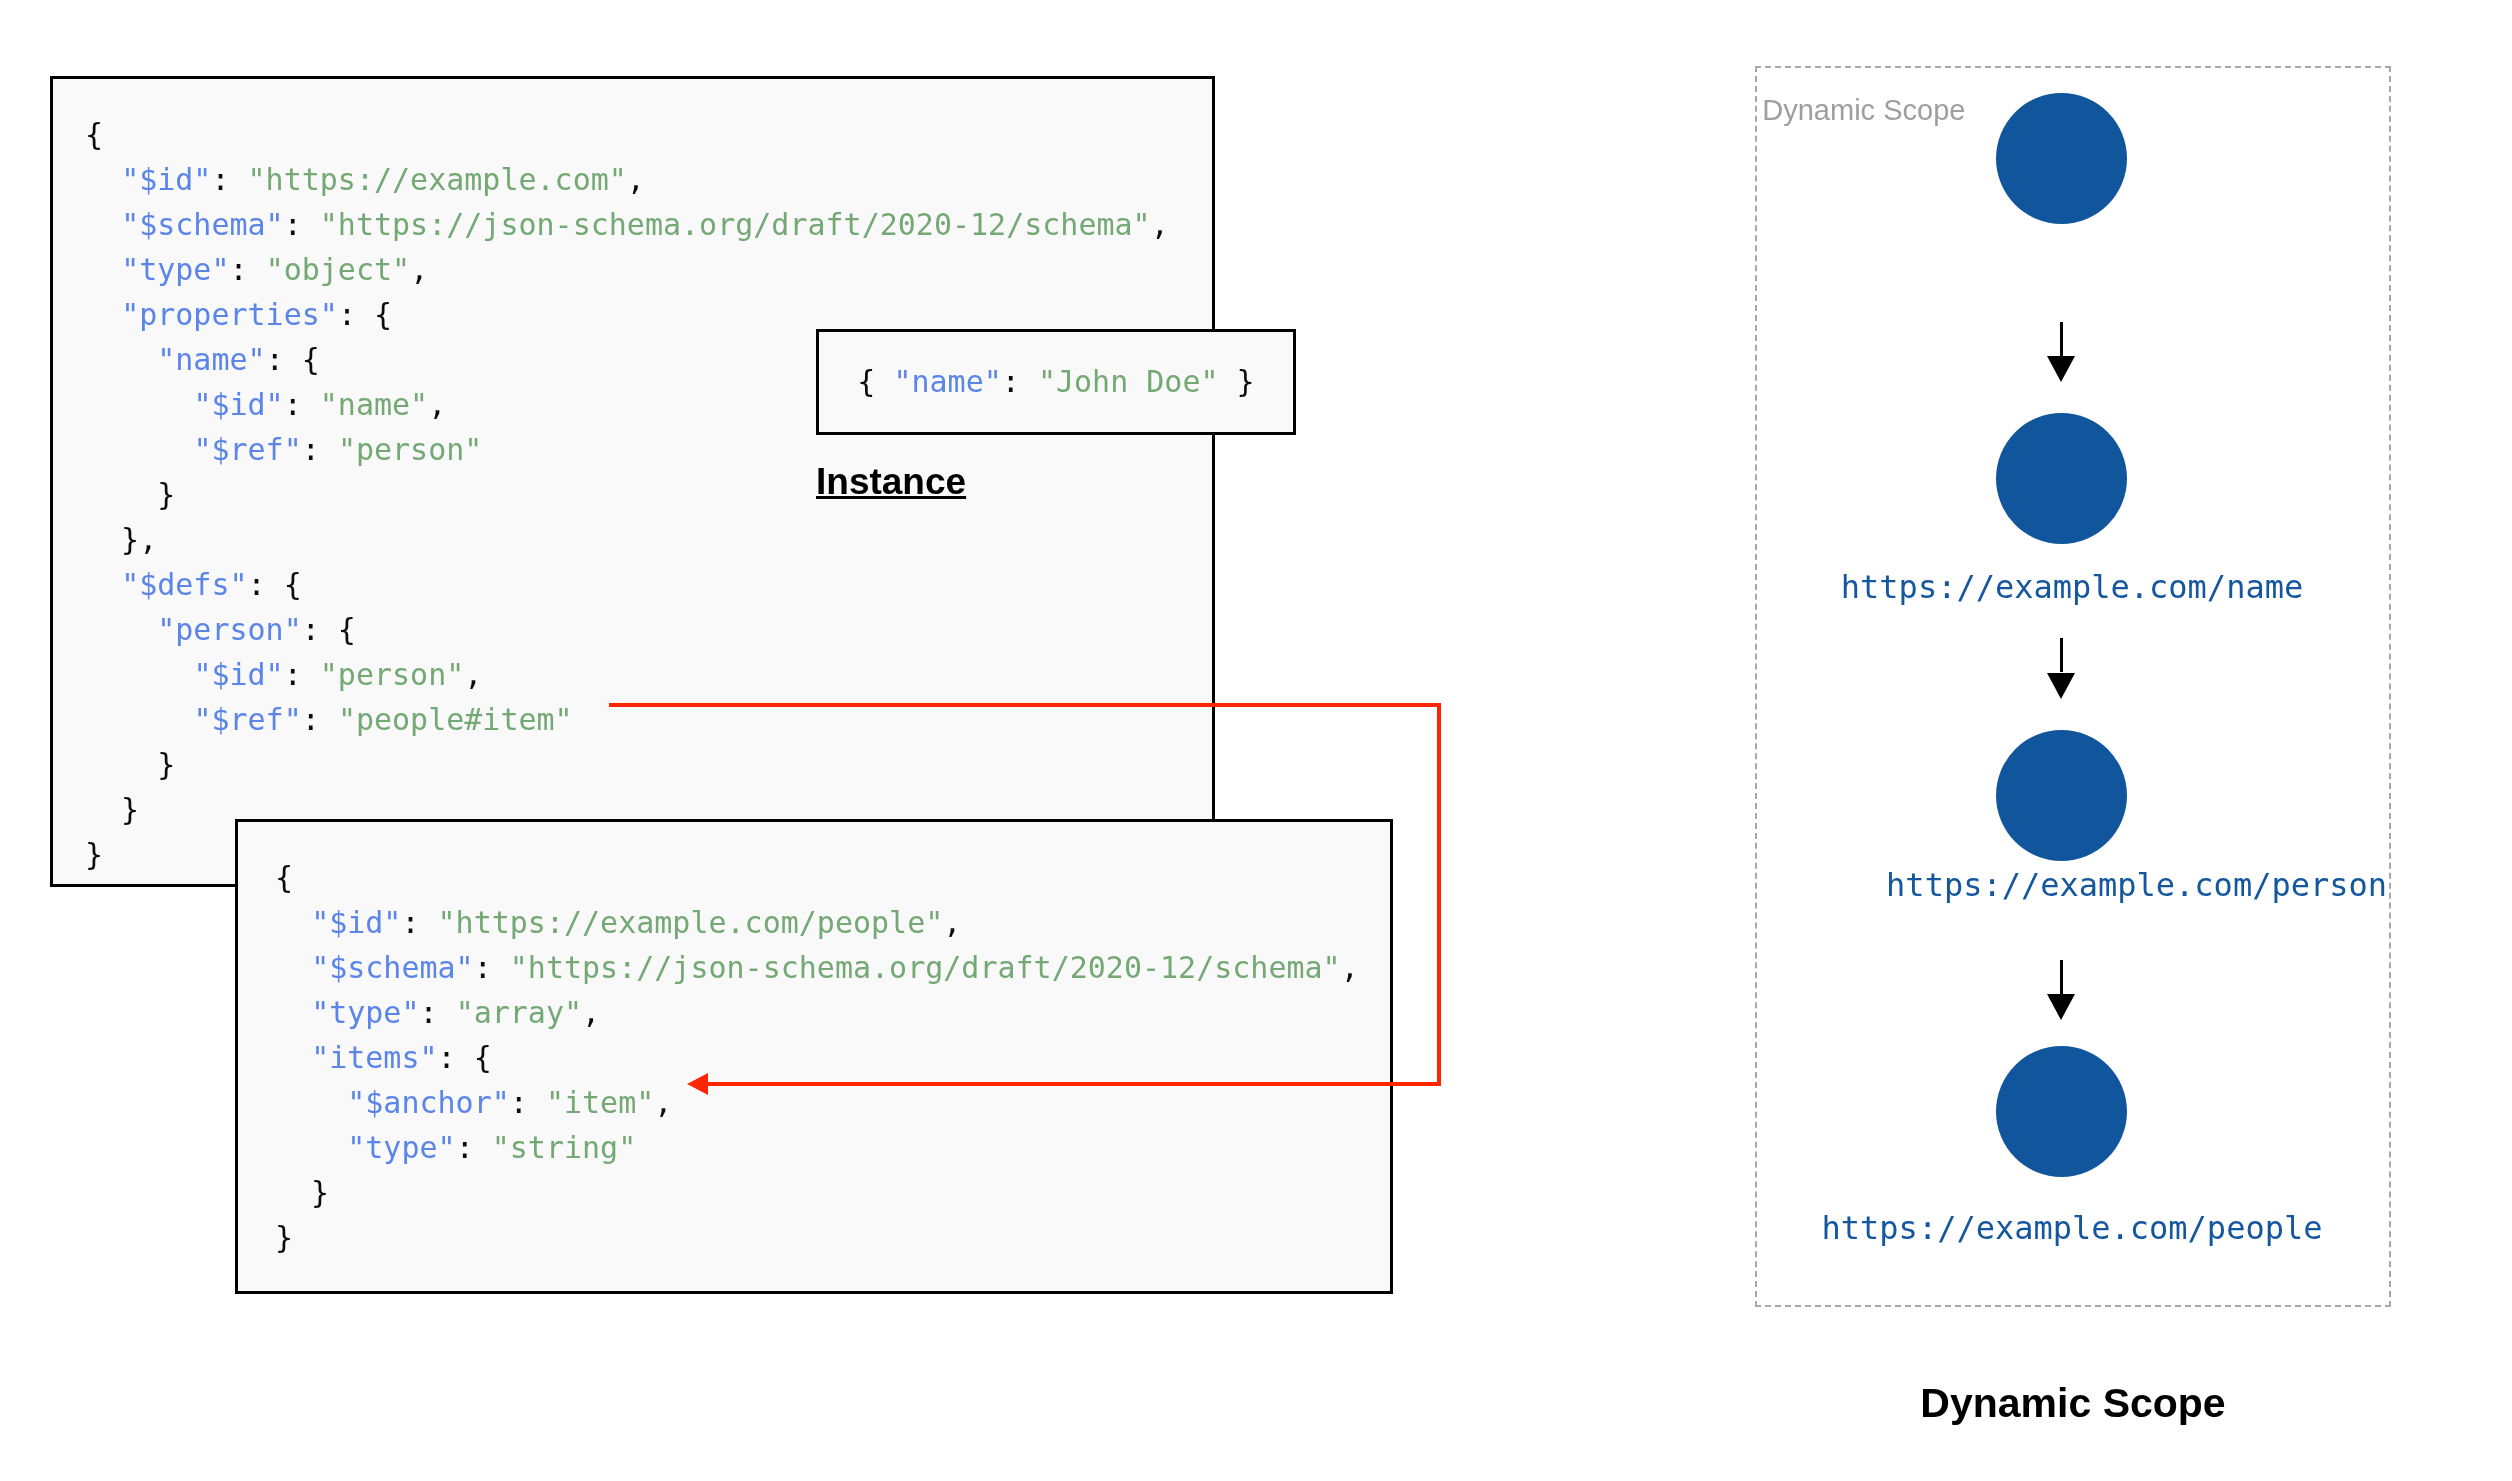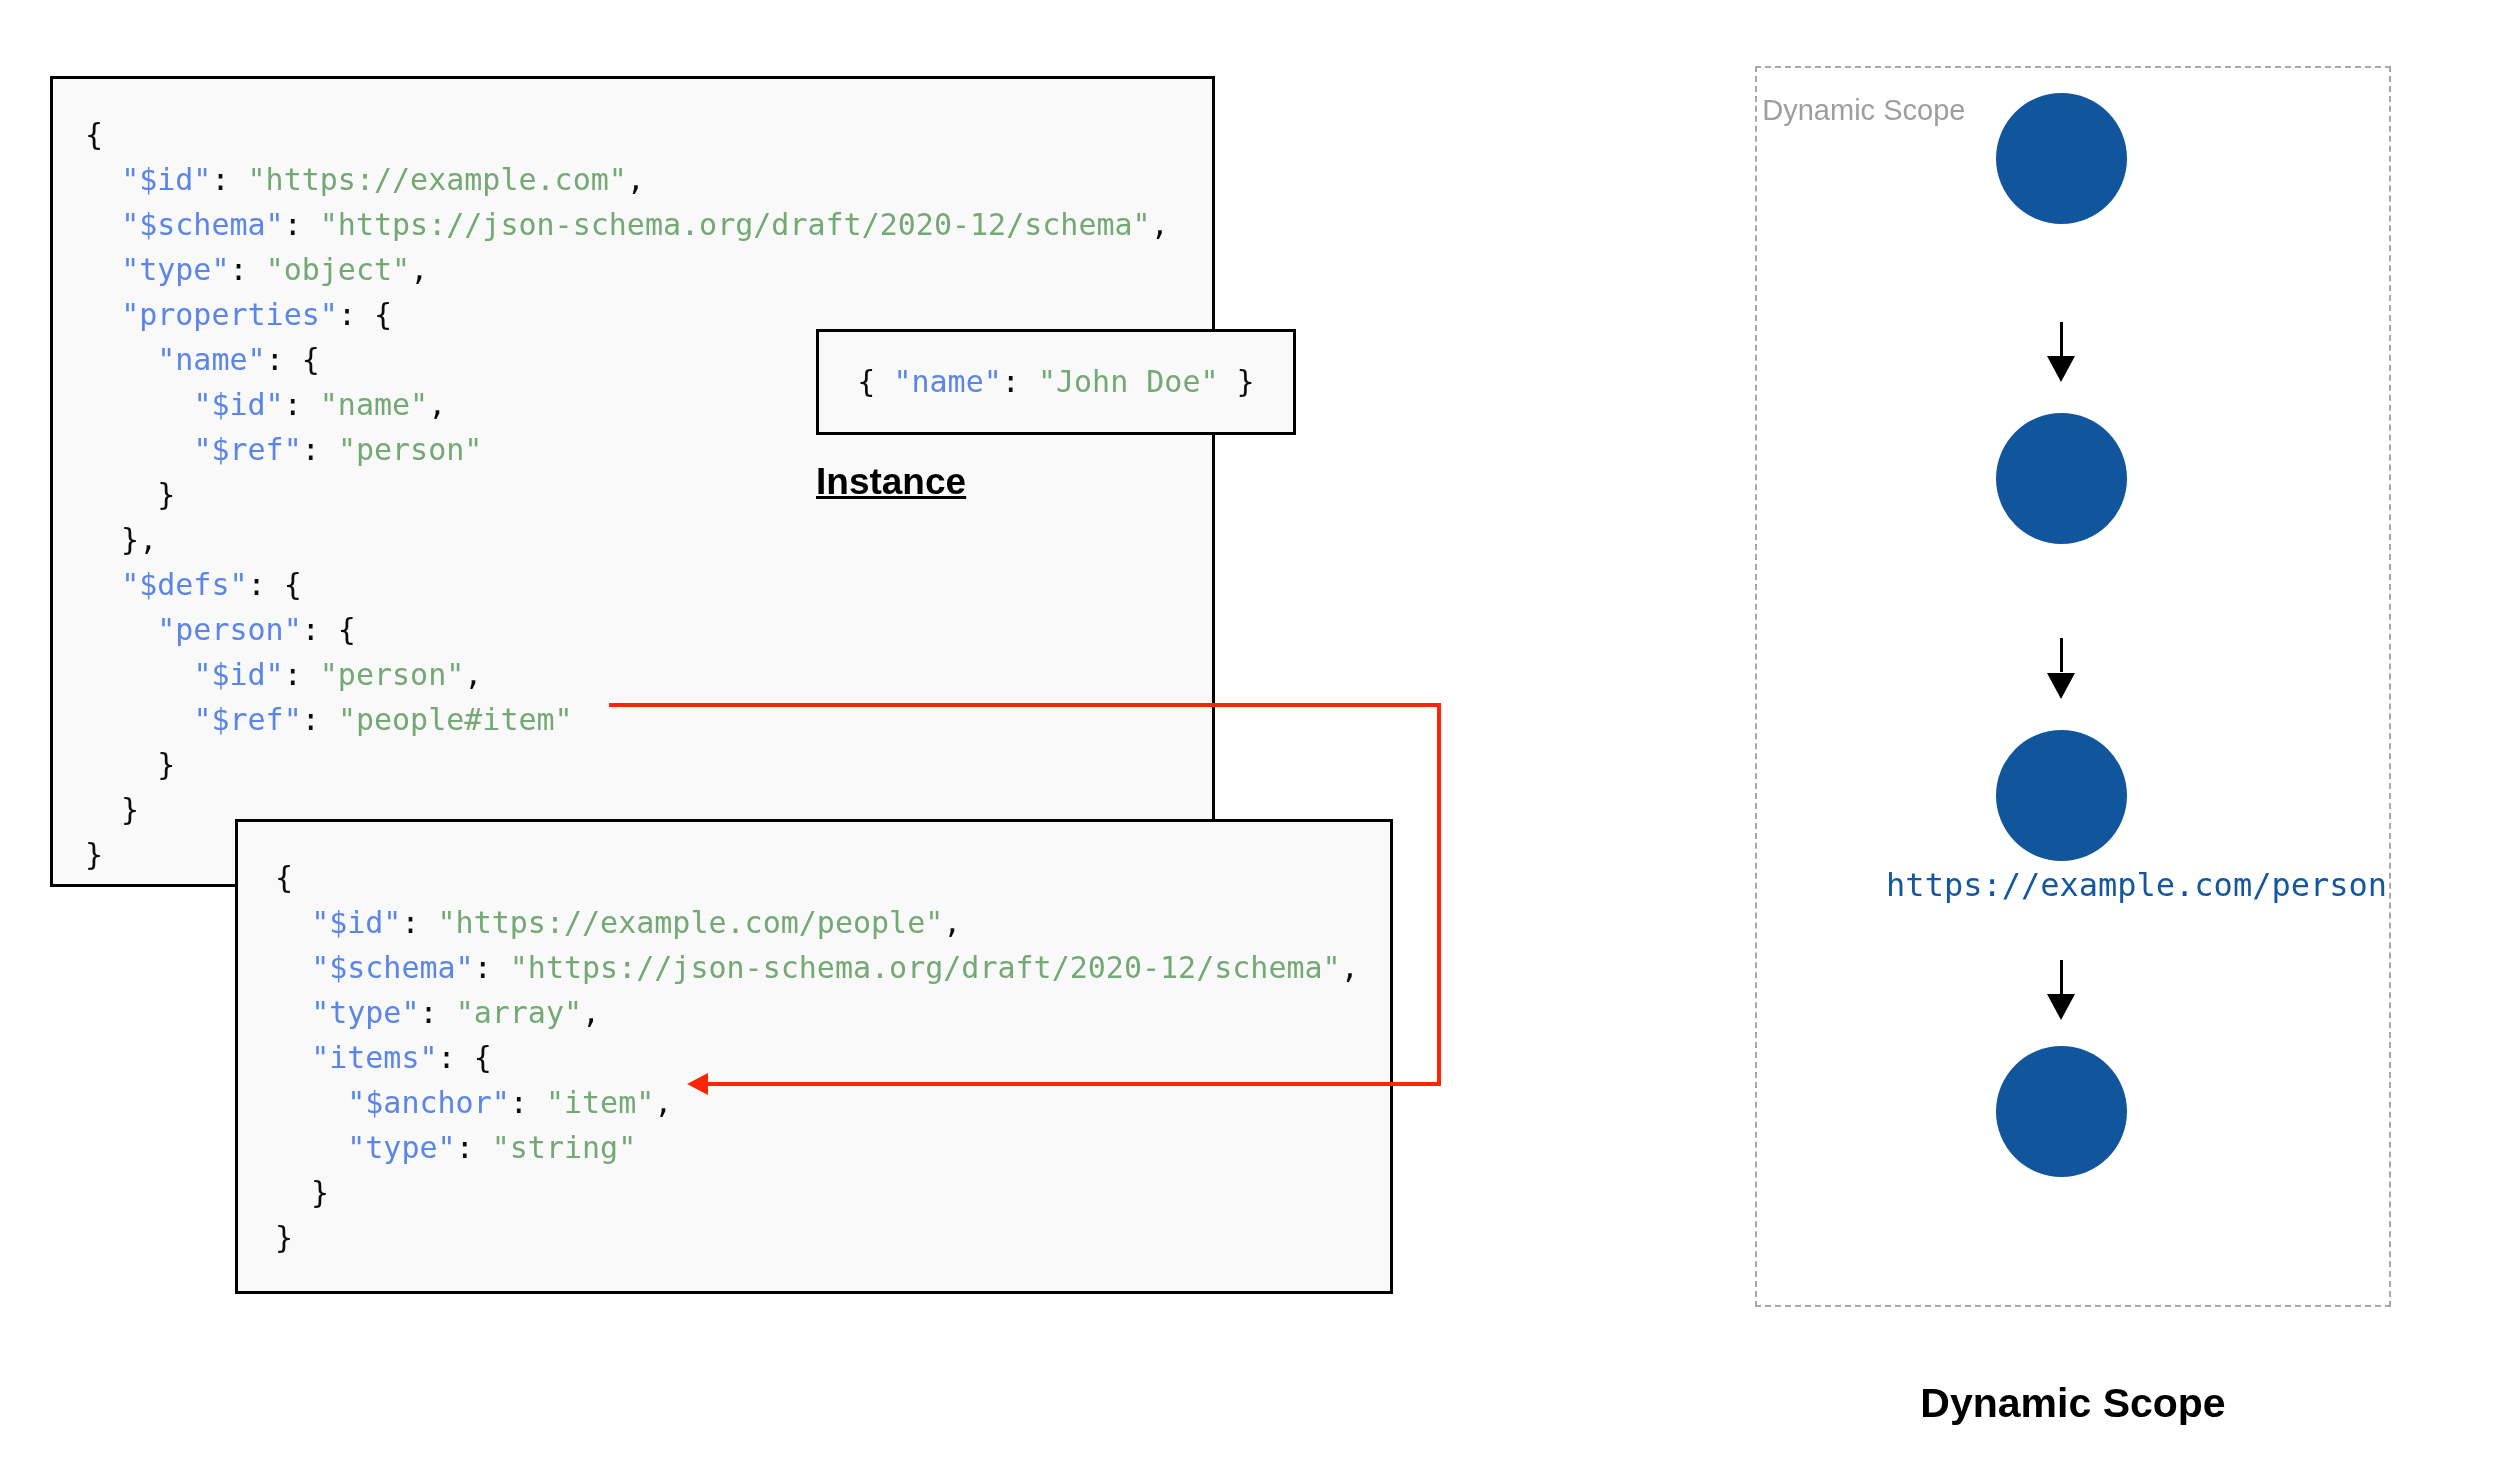--- a/index.html
+++ b/index.html
@@ -88,27 +88,29 @@
   <div id="red-arrowhead"></div>
 
   <div id="dynamic-scope-panel">
     <div id="panel-label">Dynamic Scope</div>
 
     <div class="node-circle" id="circle-0"></div>
     <div class="arrow-stick" id="arrow-stick-0"></div>
     <div class="arrow-head" id="arrow-head-0"></div>
 
     <div class="node-circle" id="circle-1"></div>
+    <div class="node-label" id="node-label-1">https://example.com/name</div>
     <div class="arrow-stick" id="arrow-stick-1"></div>
     <div class="arrow-head" id="arrow-head-1"></div>
 
     <div class="node-circle" id="circle-2"></div>
     <div class="node-label" id="node-label-2">https://example.com/person</div>
     <div class="arrow-stick" id="arrow-stick-2"></div>
     <div class="arrow-head" id="arrow-head-2"></div>
 
     <div class="node-circle" id="circle-3"></div>
+    <div class="node-label" id="node-label-3">https://example.com/people</div>
   </div>
 
   <div class="caption" id="scope-caption">Dynamic Scope</div>
 
 </div>
 
 
 </body></html>

